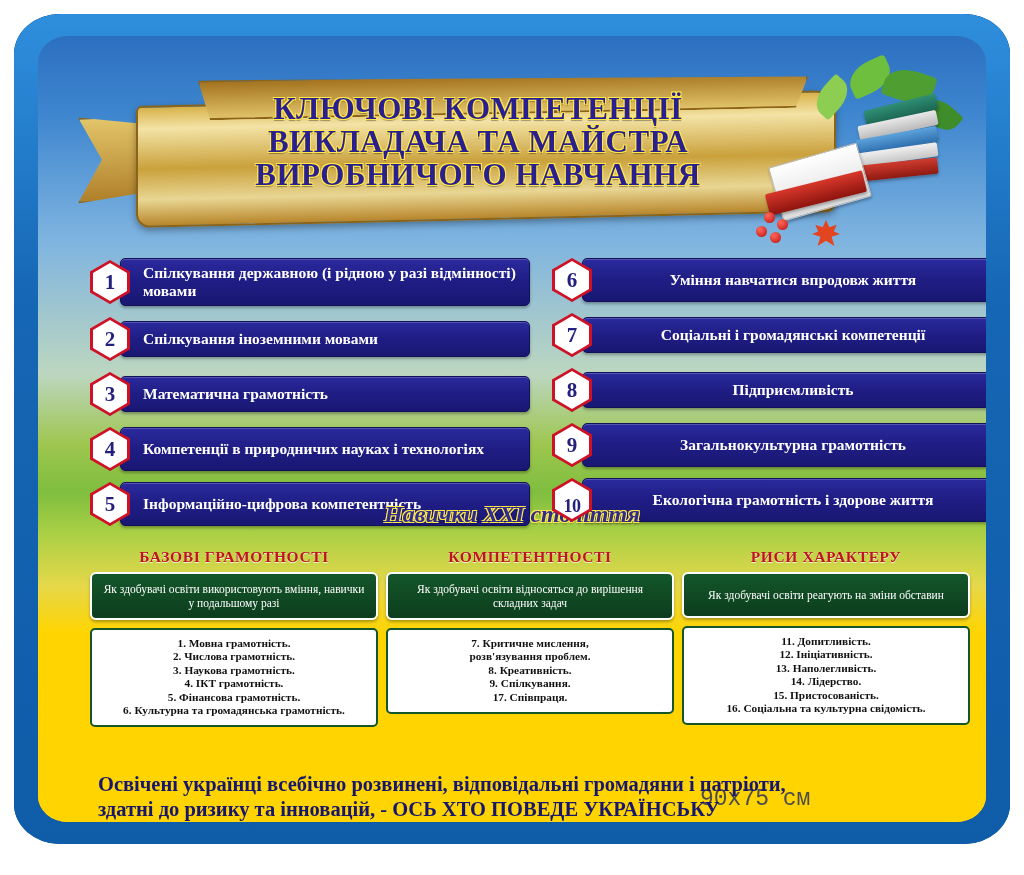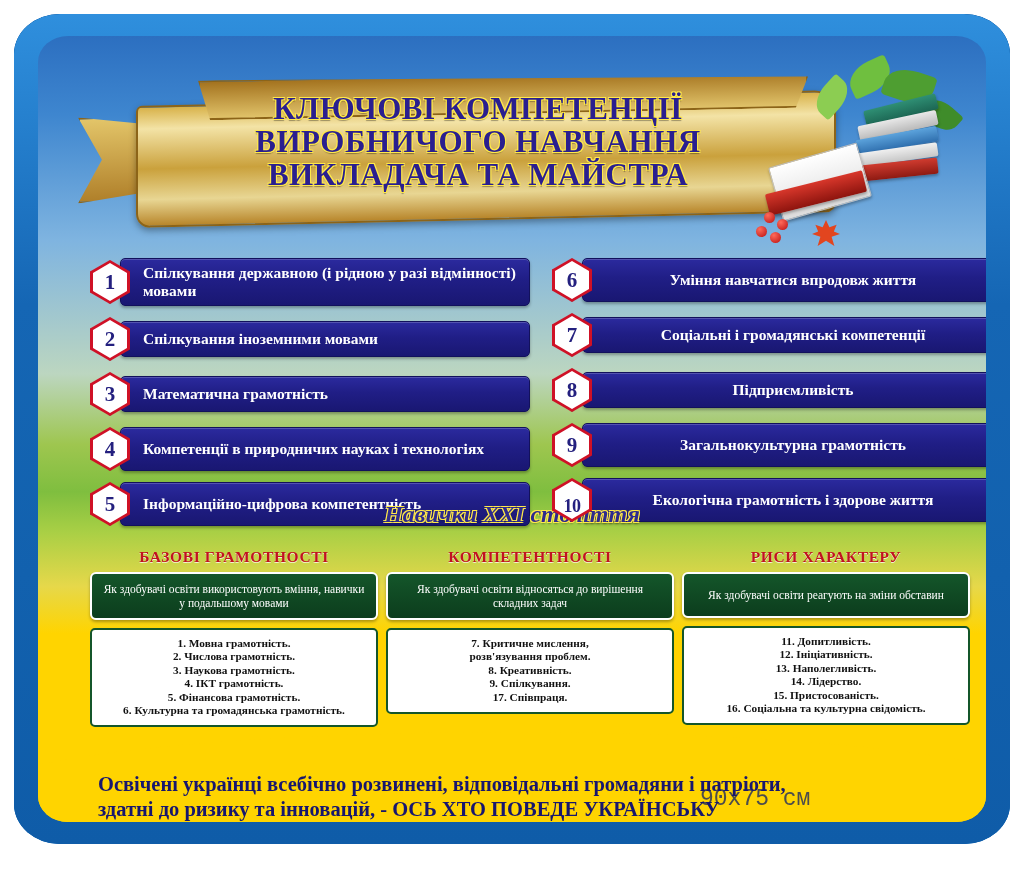--- a/index.html
+++ b/index.html
@@ -250,22 +250,22 @@
   <div id="panel">
 
     <div id="banner">
       <div class="ribbon-tail-l"></div>
       <div class="ribbon-body"></div>
       <div class="ribbon-top-fold"></div>
     </div>
 
     <div id="title">
       <div>КЛЮЧОВІ  КОМПЕТЕНЦІЇ</div>
+      <div>ВИКЛАДАЧА ТА МАЙСТРА</div>
       <div>ВИРОБНИЧОГО НАВЧАННЯ</div>
-      <div>ВИКЛАДАЧА ТА МАЙСТРА</div>
     </div>
 
     <div id="deco">
       <div class="deco-leaf" style="left:96px;top:0px;width:44px;height:30px;background:#6fbf3f;transform:rotate(-25deg);"></div>
       <div class="deco-leaf" style="left:132px;top:8px;width:50px;height:32px;background:#4e9e31;transform:rotate(18deg);"></div>
       <div class="deco-leaf" style="left:60px;top:22px;width:40px;height:26px;background:#8ccd52;transform:rotate(-48deg);"></div>
       <div class="deco-leaf" style="left:170px;top:40px;width:38px;height:26px;background:#3f8c2a;transform:rotate(42deg);"></div>
 
       <div class="book" style="left:112px;top:40px;width:74px;height:16px;background:linear-gradient(180deg,#2f8f74,#1c6653);transform:rotate(-14deg);"></div>
       <div class="book" style="left:106px;top:56px;width:80px;height:15px;background:linear-gradient(180deg,#e8e8e8,#b9b9b9);transform:rotate(-12deg);"></div>
@@ -361,21 +361,21 @@
         </div>
       </div>
     </div>
 
     <div id="skills-title">Навички XXI століття</div>
 
     <div id="groups">
 
       <div class="group">
         <div class="group-head">БАЗОВІ  ГРАМОТНОСТІ</div>
-        <div class="group-sub">Як здобувачі освіти використовують вміння, навички у подальшому мовами</div>
+        <div class="group-sub">Як здобувачі освіти використовують вміння, навички у подальшому разі</div>
         <div class="group-list">
           <ol>
             <li>1. Мовна грамотність.</li>
             <li>2. Числова грамотність.</li>
             <li>3. Наукова грамотність.</li>
             <li>4. ІКТ грамотність.</li>
             <li>5. Фінансова грамотність.</li>
             <li>6. Культурна та громадянська грамотність.</li>
           </ol>
         </div>

